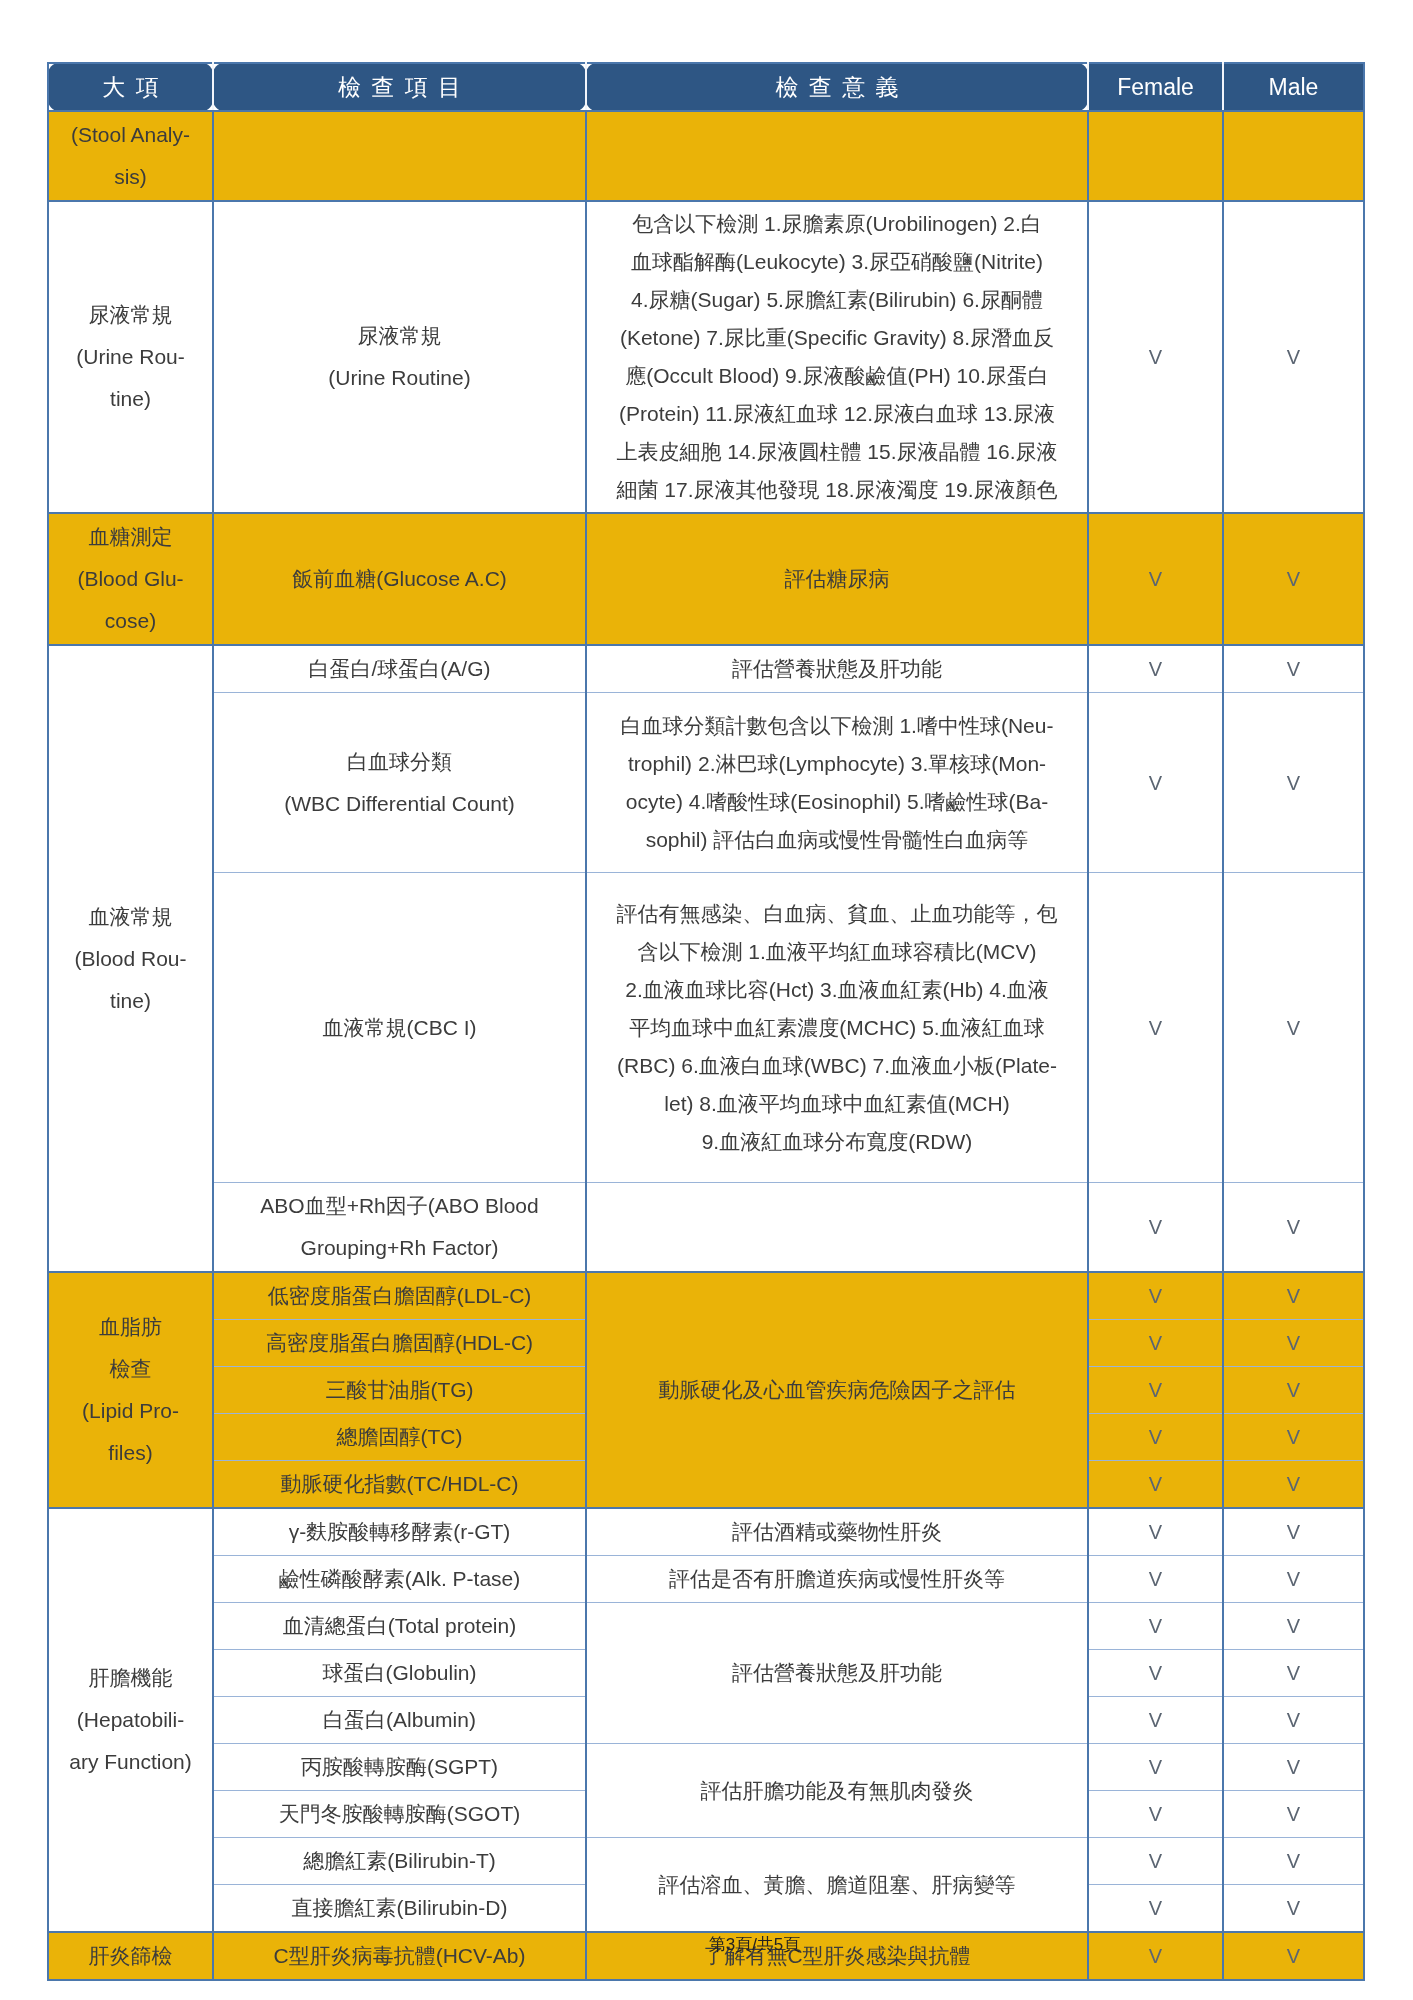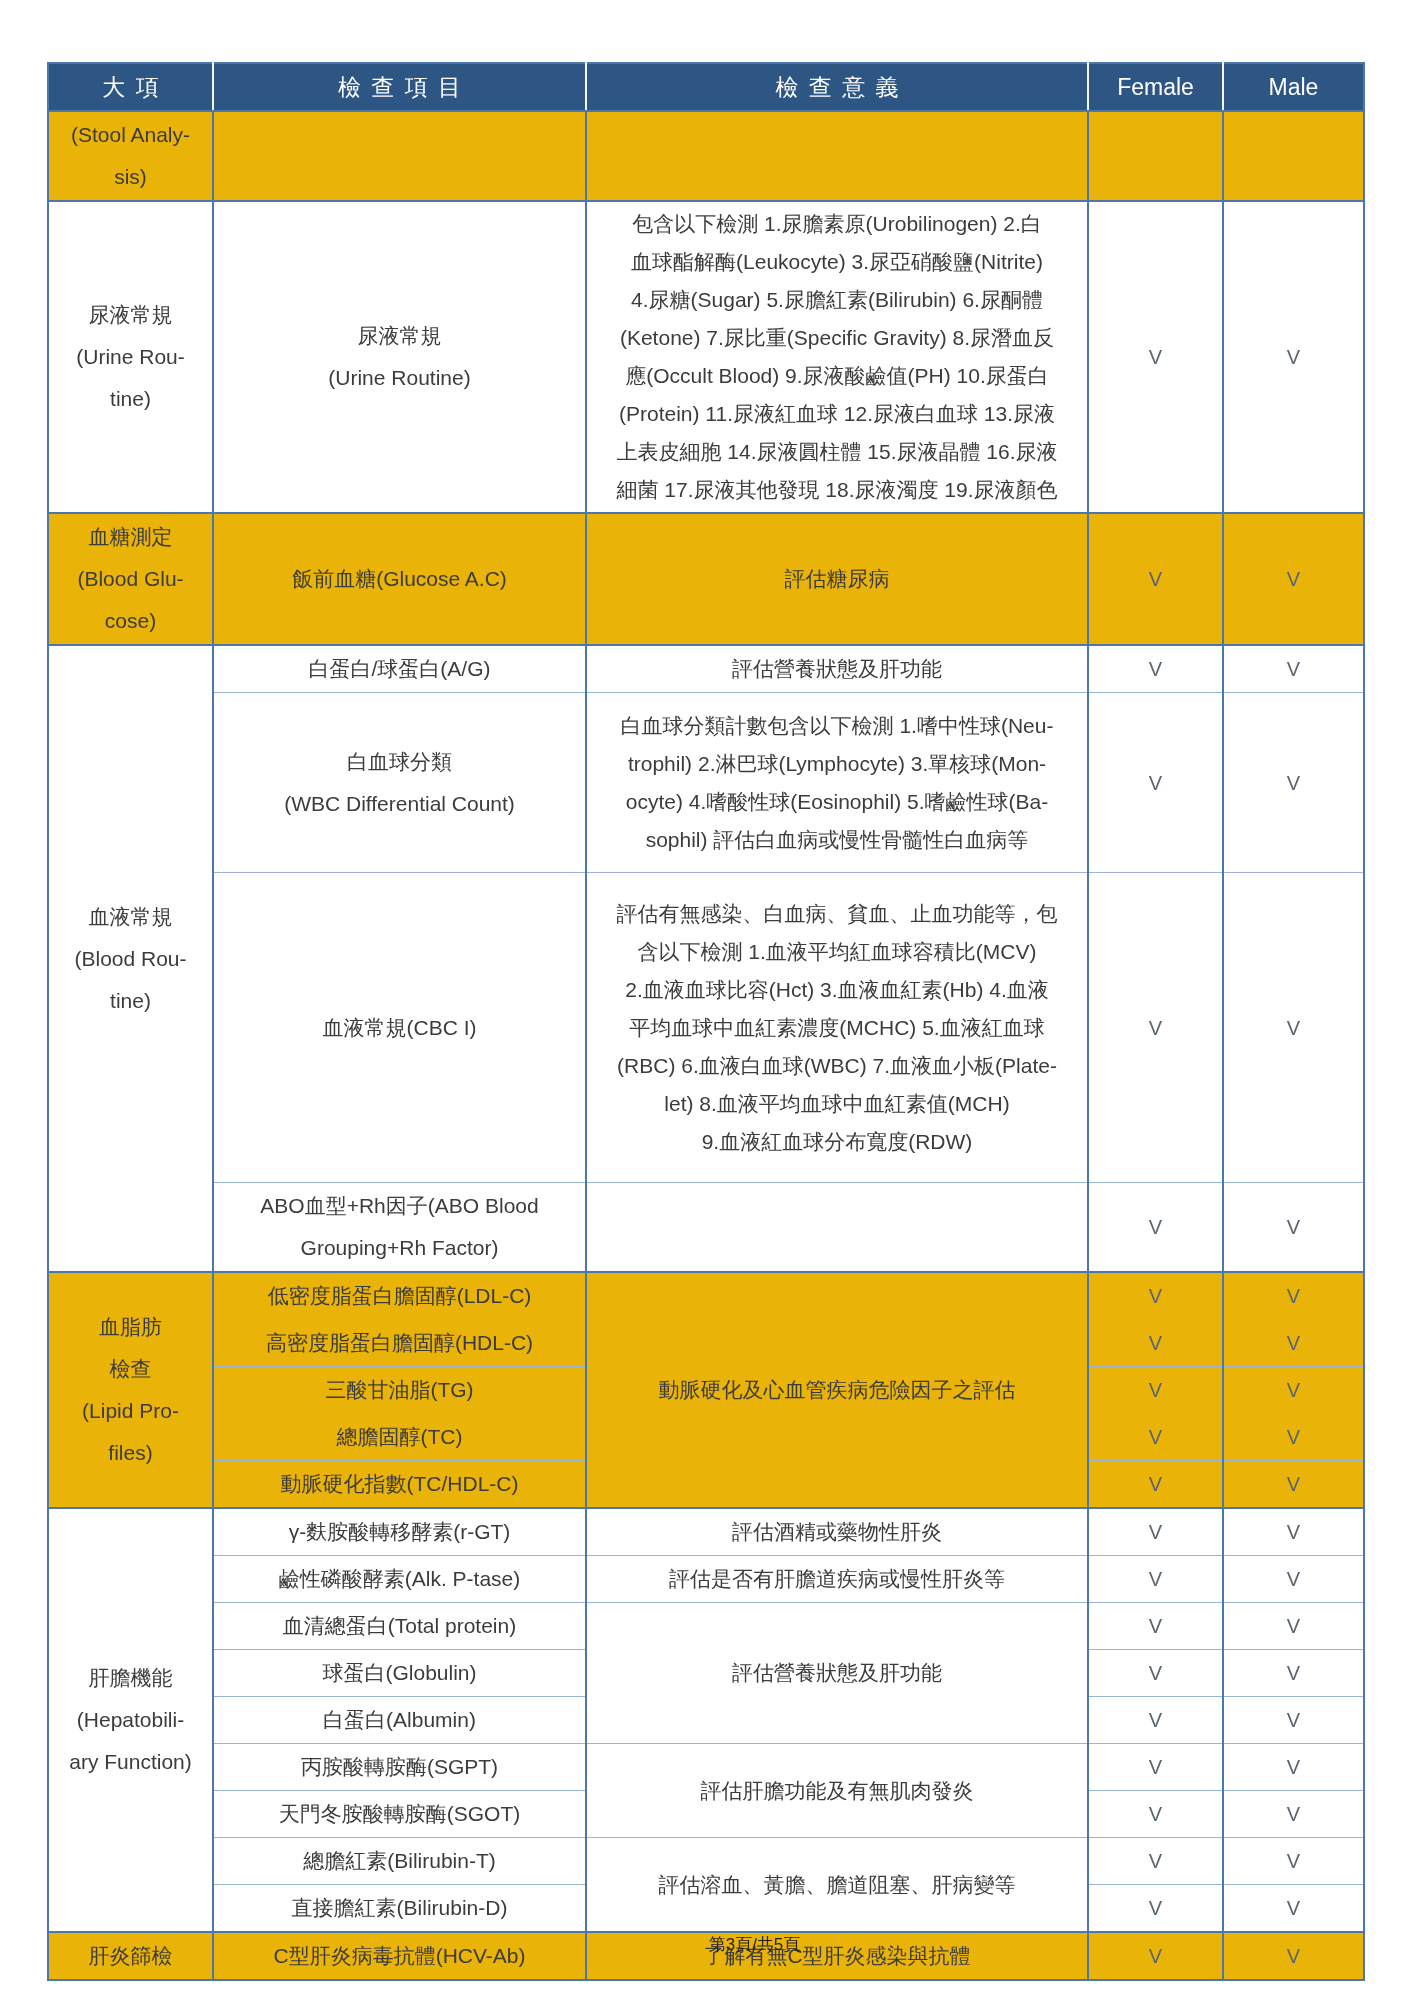--- a/index.html
+++ b/index.html
@@ -20,21 +20,21 @@
   col.c-f{width:135px}
   col.c-m{width:141px}
 
   thead th{
     background:#2e5684;color:#ffffff;font-weight:400;font-size:23px;
     height:46px;vertical-align:middle;text-align:center;
     border-right:2px solid #f2f5fa;border-bottom:2.5px solid #4b77ac;
     padding:0;
   }
   thead th:last-child{border-right:none;}
-  thead th.zh{letter-spacing:.45em;text-indent:.45em;}
+  thead th.zh{letter-spacing:.45em;text-indent:.45em;border-radius:11px;}
 
   td{
     border-left:2px solid #4b77ac;border-right:2px solid #4b77ac;
     border-top:1.4px solid #9ab4d8;border-bottom:1.4px solid #9ab4d8;
     text-align:center;vertical-align:middle;
     font-size:21px;line-height:38px;padding:2px 8px;
     overflow:hidden;
   }
   tr.sec > td{border-top:2.5px solid #4b77ac;}
   tr.shade > td, td.shaded{background:#eab308;}

